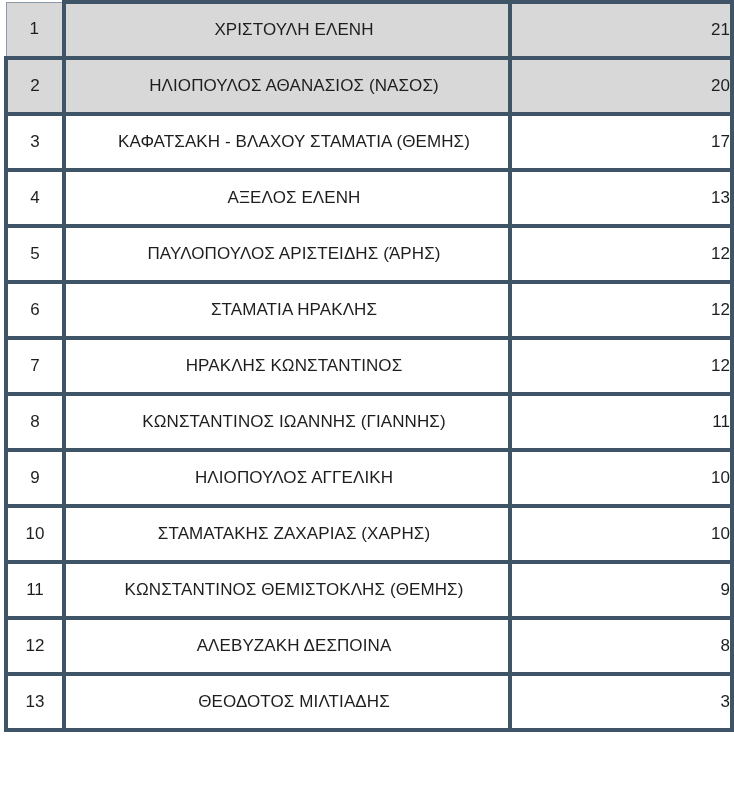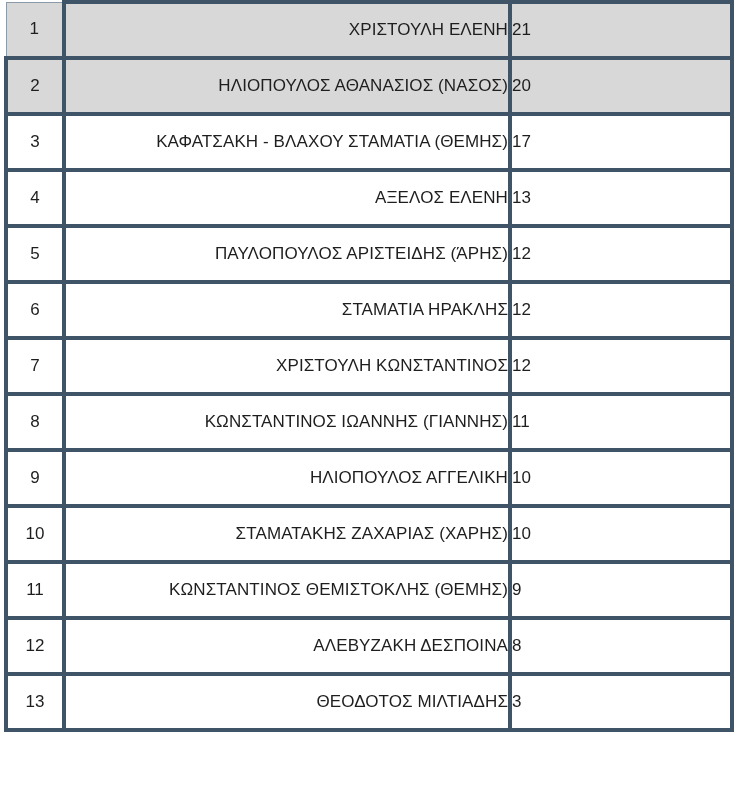--- a/index.html
+++ b/index.html
@@ -30,26 +30,26 @@
       font-size: 17px;
       vertical-align: middle;
     }
     .results-table col.c-rank { width: 58px; }
     .results-table col.c-name { width: 446px; }
     .results-table col.c-votes { width: 222px; }
     .results-table td.rank {
       text-align: center;
     }
     .results-table td.name {
-      text-align: right;
+      text-align: center;
       padding-left: 14px;
       letter-spacing: 0.1px;
     }
     .results-table td.votes {
-      text-align: left;
+      text-align: right;
     }
     .results-table tr.highlight td {
       background: #d8d8d8;
     }
     .results-table tr.first td.rank {
       border-top: 1px solid #8a9aa8;
       border-left: 1px solid #8a9aa8;
       border-right: 1px solid #8a9aa8;
     }
     .results-table tr.first td {
@@ -91,21 +91,21 @@
       <td class="name">ΠΑΥΛΟΠΟΥΛΟΣ ΑΡΙΣΤΕΙΔΗΣ (ΆΡΗΣ)</td>
       <td class="votes">12</td>
     </tr>
     <tr>
       <td class="rank">6</td>
       <td class="name">ΣΤΑΜΑΤΙΑ ΗΡΑΚΛΗΣ</td>
       <td class="votes">12</td>
     </tr>
     <tr>
       <td class="rank">7</td>
-      <td class="name">ΧΡΙΣΤΟΥΛΗ ΚΩΝΣΤΑΝΤΙΝΟΣ</td>
+      <td class="name">ΗΡΑΚΛΗΣ ΚΩΝΣΤΑΝΤΙΝΟΣ</td>
       <td class="votes">12</td>
     </tr>
     <tr>
       <td class="rank">8</td>
       <td class="name">ΚΩΝΣΤΑΝΤΙΝΟΣ ΙΩΑΝΝΗΣ (ΓΙΑΝΝΗΣ)</td>
       <td class="votes">11</td>
     </tr>
     <tr>
       <td class="rank">9</td>
       <td class="name">ΗΛΙΟΠΟΥΛΟΣ ΑΓΓΕΛΙΚΗ</td>

